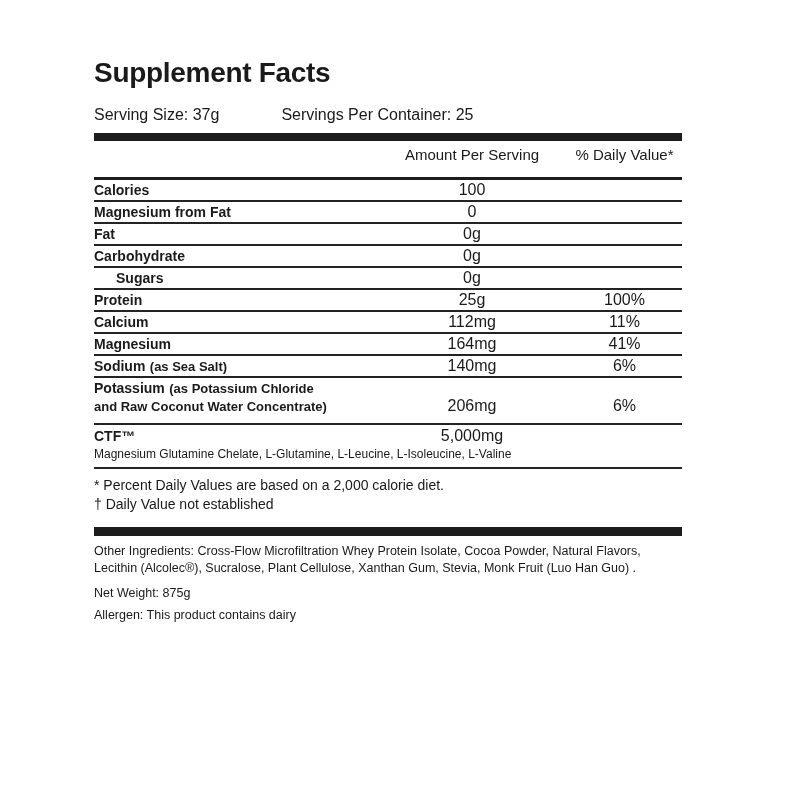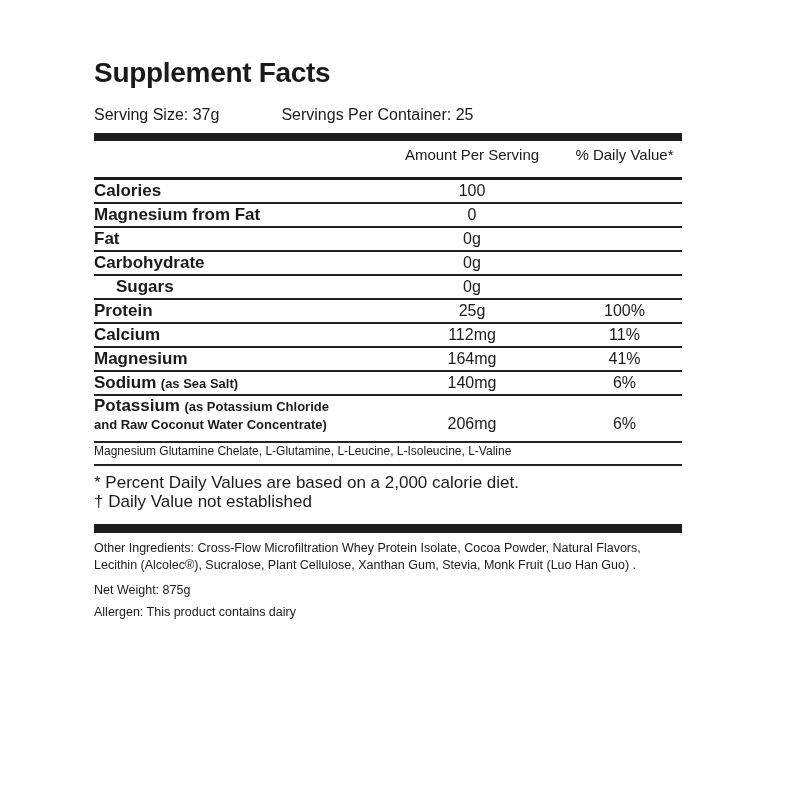--- a/index.html
+++ b/index.html
@@ -48,39 +48,39 @@
   .row {
     display:flex;
     align-items:center;
     min-height:21px;
     border-bottom:2px solid #232323;
     font-size:16px;
     padding:1px 0;
   }
   .nutrient-name {
     font-weight:bold;
-    font-size:17px;
+    font-size:14px;
   }
   .nutrient-note {
     font-weight:bold;
     font-size:13px;
   }
   .row-indent .nutrient-name { padding-left:22px; }
   .row-tall { align-items:flex-end; padding-bottom:8px; }
   .label-lines { line-height:17px; }
   .row-group { border-bottom:2px solid #232323; }
   .row-noborder { border-bottom:none; }
   .sub-ingredients {
     font-size:12px;
     line-height:14px;
     padding:1px 0 6px 0;
   }
   .footnotes {
     padding:9px 0 8px 0;
-    font-size:17px;
+    font-size:14px;
     line-height:15px;
   }
   .footnote + .footnote { margin-top:4px; }
   .other-ingredients {
     margin-top:7px;
     font-size:12.5px;
     line-height:17px;
   }
   .net-weight { margin-top:9px; font-size:12.5px; line-height:15px; }
   .allergen  { margin-top:7px; font-size:12.5px; line-height:15px; }
@@ -162,20 +162,25 @@
     <div class="row row-tall">
       <span class="col-label label-lines">
         <span><span class="nutrient-name">Potassium</span> <span class="nutrient-note">(as Potassium Chloride</span></span><br>
         <span class="nutrient-note">and Raw Coconut Water Concentrate)</span>
       </span>
       <span class="col-amount">206mg</span>
       <span class="col-pct">6%</span>
     </div>
 
     <div class="row-group">
+      <div class="row row-noborder">
+        <span class="col-label nutrient-name">CTF™</span>
+        <span class="col-amount">5,000mg</span>
+        <span class="col-pct"></span>
+      </div>
       <div class="sub-ingredients">Magnesium Glutamine Chelate, L-Glutamine, L-Leucine, L-Isoleucine, L-Valine</div>
     </div>
 
     <div class="footnotes">
       <div class="footnote">* Percent Daily Values are based on a 2,000 calorie diet.</div>
       <div class="footnote">† Daily Value not established</div>
     </div>
 
     <div class="bar bar-bottom"></div>
 

